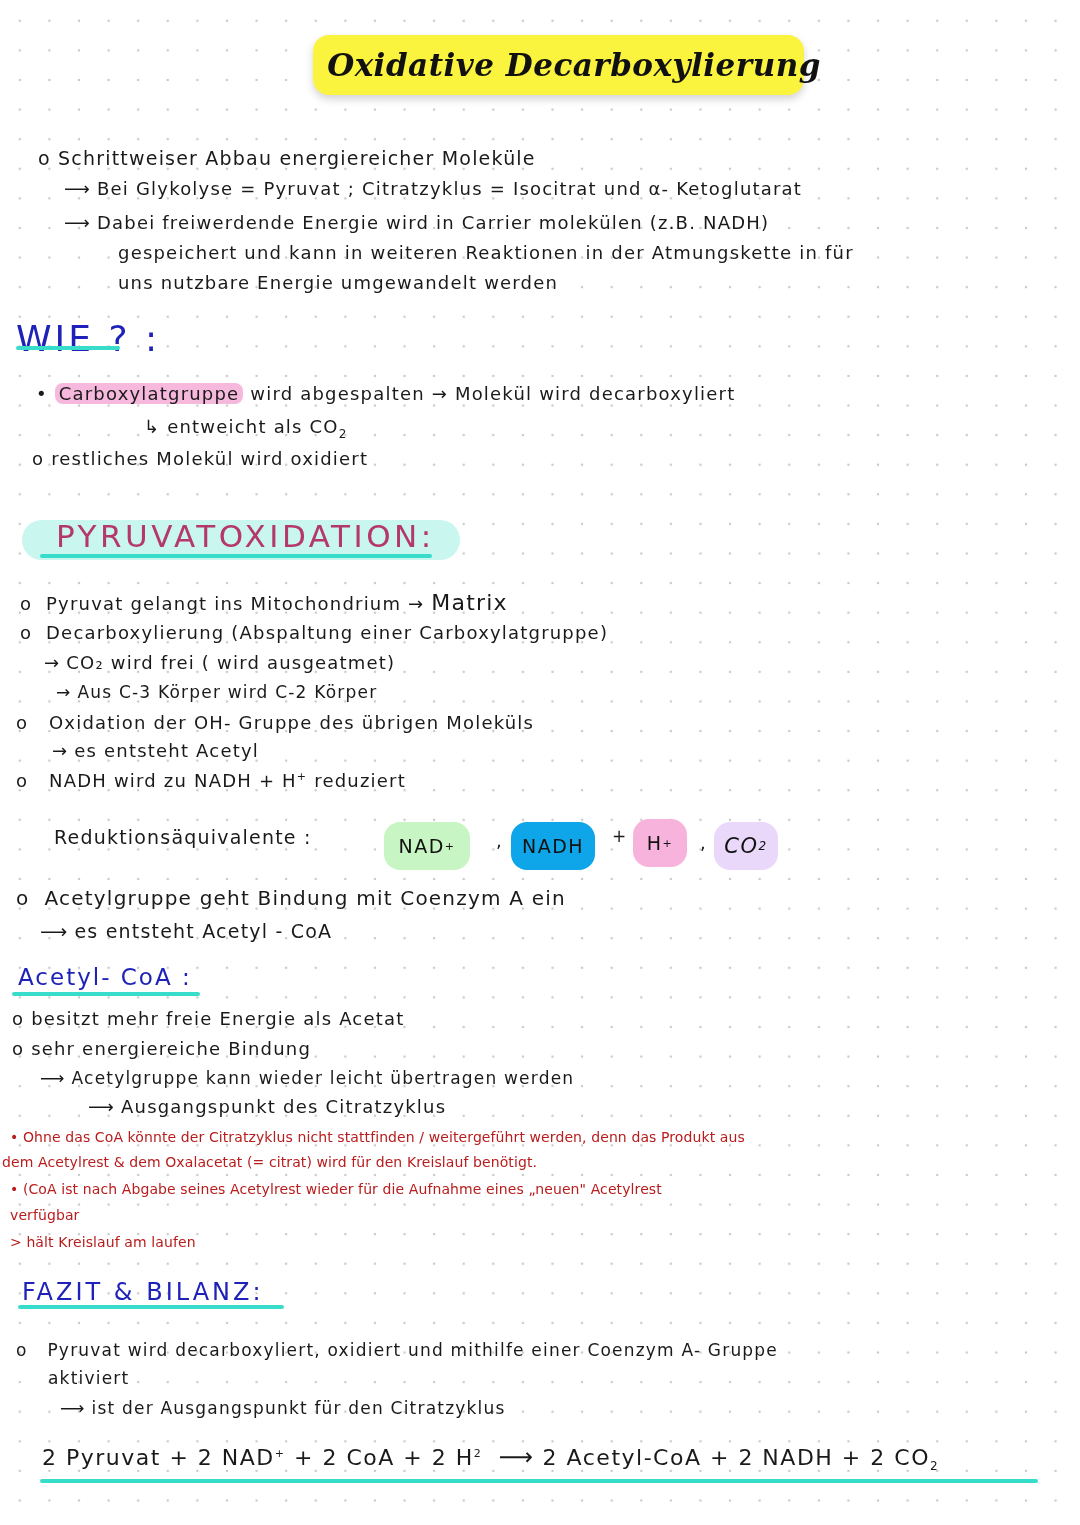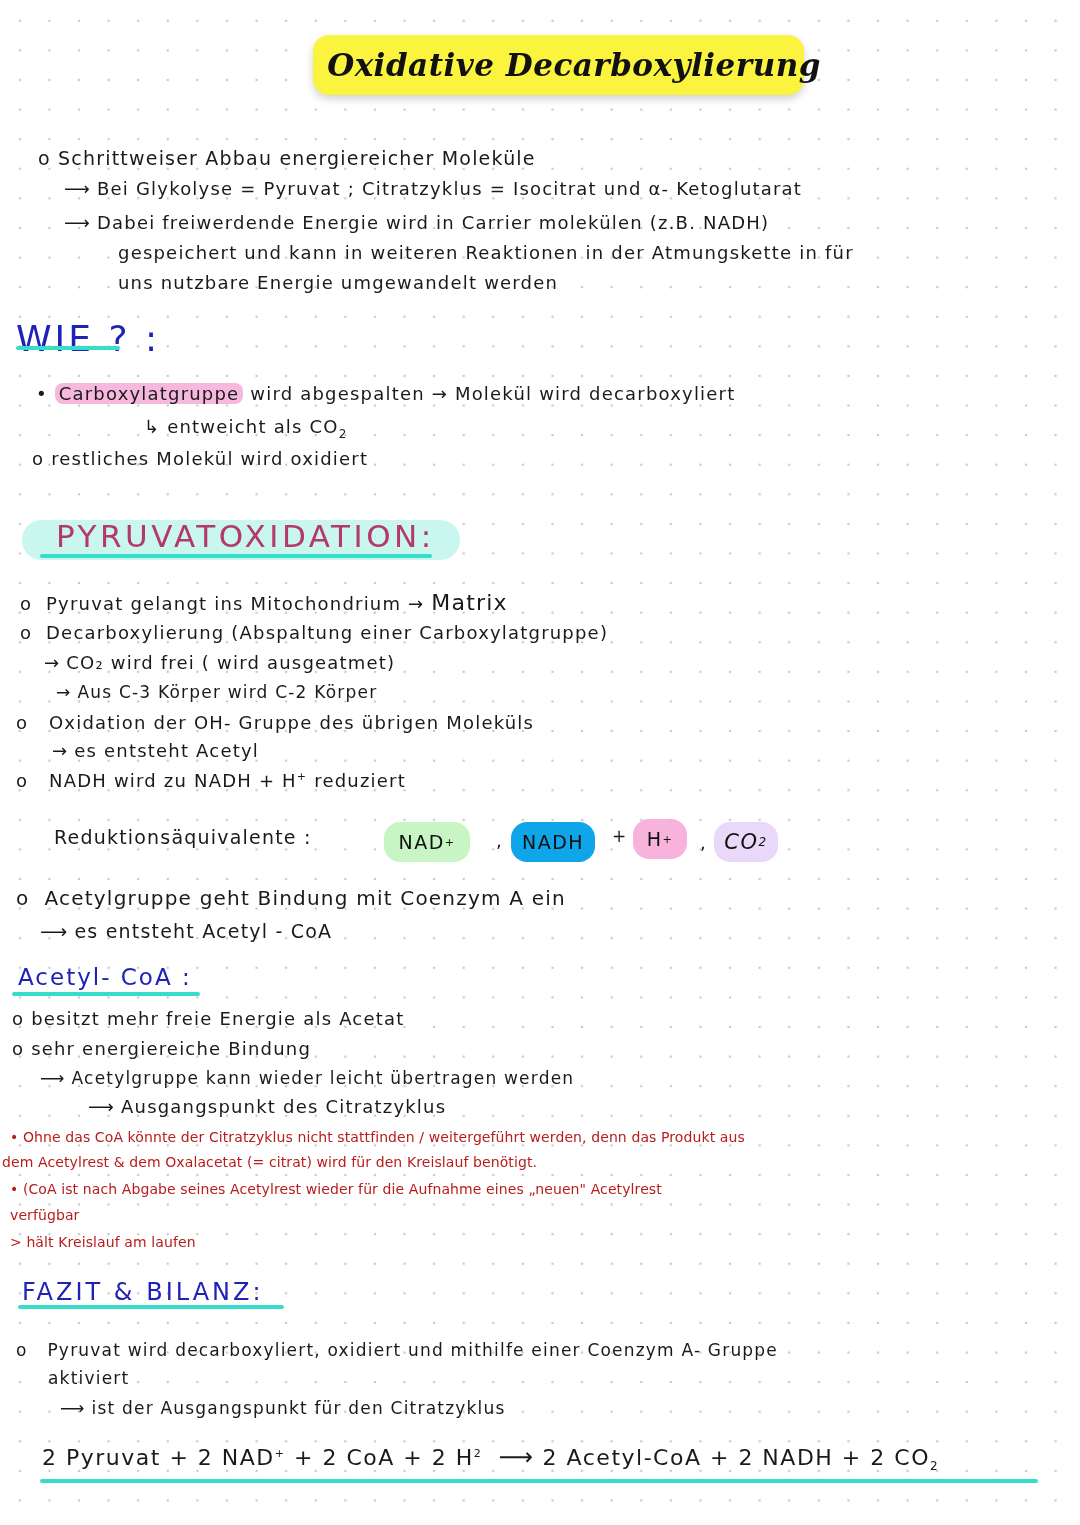--- a/index.html
+++ b/index.html
@@ -44,21 +44,21 @@
   .pyr-box {
     left: 22px; top: 520px; width: 438px; height: 40px;
     background: #c9f6ef; border-radius: 20px;
   }
   .pyr-text {
     left: 38px; top: 518px;
     color: #b5386a; font-size: 31px; letter-spacing: 3.5px; margin-left: 18px;
   }
   .hl-pink { background: #f6b8dc; border-radius: 8px; padding: 0 4px; }
   .chip {
-    position: absolute; height: 40px; border-radius: 16px;
+    position: absolute; height: 48px; border-radius: 16px;
     display: flex; align-items: center; justify-content: center;
     font-size: 19px; letter-spacing: 1.5px; color: #111;
   }
   sup { font-size: 11px; }
   sub { font-size: 12px; }
   .typed { font-family: "DejaVu Sans", sans-serif; font-size: 14px; color: #b91c1c; letter-spacing: 0.1px; }
   .arrow { display: inline-block; margin-right: 6px; }
 </style>
 </head>
 <body>

